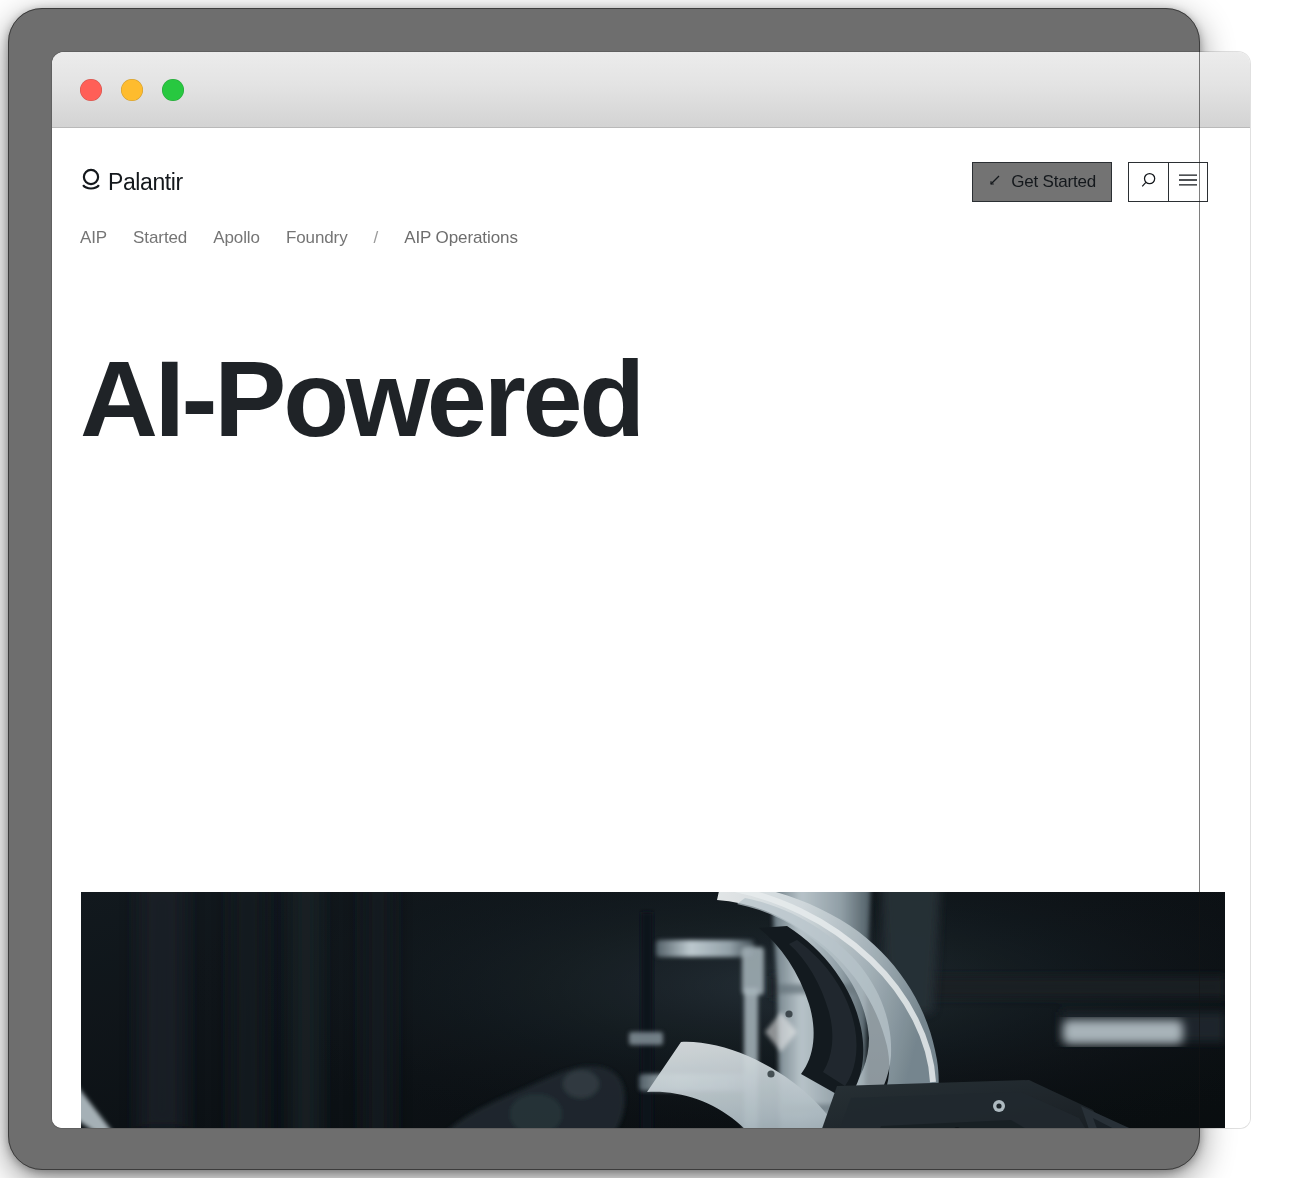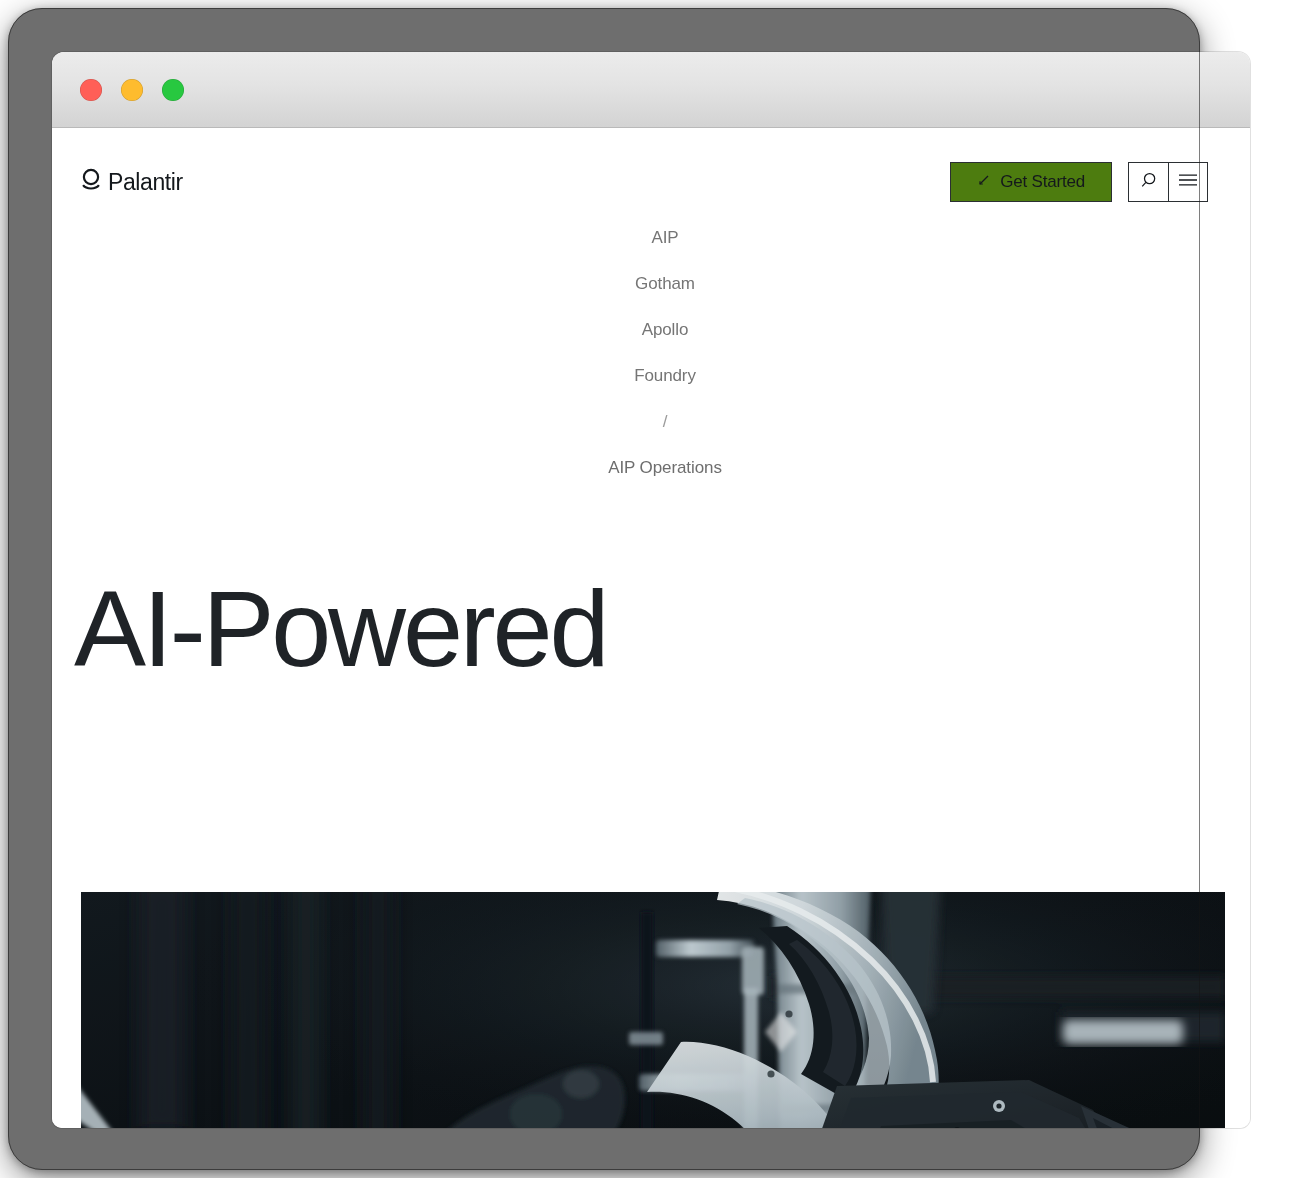--- a/index.html
+++ b/index.html
@@ -97,22 +97,22 @@
   }
 
   #header-actions { display: flex; align-items: center; gap: 16px; }
 
   #get-started-button {
     display: flex;
     align-items: center;
     justify-content: center;
     gap: 9px;
     height: 40px;
-    padding: 0 26px;
-    background: #4d7c0f;
+    padding: 0 15px;
+    background: #737373;
     border: 1px solid #2b2f33;
     font-size: 17px;
     color: #14181c;
     letter-spacing: -0.2px;
     cursor: pointer;
     font-family: "Liberation Sans", sans-serif;
   }
 
   #icon-button-group {
     display: flex;
@@ -132,32 +132,31 @@
 
   
   #primary-nav {
     display: flex;
     align-items: center;
     gap: 26px;
     padding: 26px 0 0 28px;
     font-size: 17px;
     color: #757575;
     letter-spacing: -0.1px;
-    flex-direction: column;
   }
   #primary-nav .nav-link { cursor: pointer; color: #757575; }
   #primary-nav .nav-separator { color: #9b9b9b; }
   #primary-nav .nav-link.current { color: #6e6e6e; }
 
   
   #hero-headline {
-    padding: 93px 28px 0 22px;
+    padding: 93px 28px 0 28px;
     font-size: 108px;
     line-height: 1.08;
-    font-weight: 400;
+    font-weight: 700;
     letter-spacing: -3.2px;
     color: #1f2327;
     max-width: 840px;
   }
   #hero-headline .line { display: block; white-space: nowrap; }
 
   
   #hero-image {
     position: absolute;
     left: 29px;
@@ -226,21 +225,21 @@
                 </svg>
               </span>
             </div>
           </div>
 
         </div>
       </div>
 
       <nav id="primary-nav">
         <span class="nav-link">AIP</span>
-        <span class="nav-link">Gotham</span>
+        <span class="nav-link">Started</span>
         <span class="nav-link">Apollo</span>
         <span class="nav-link">Foundry</span>
         <span class="nav-separator">/</span>
         <span class="nav-link current">AIP Operations</span>
       </nav>
 
       <h1 id="hero-headline">
         <span class="line">AI-Powered</span>
       </h1>
 

